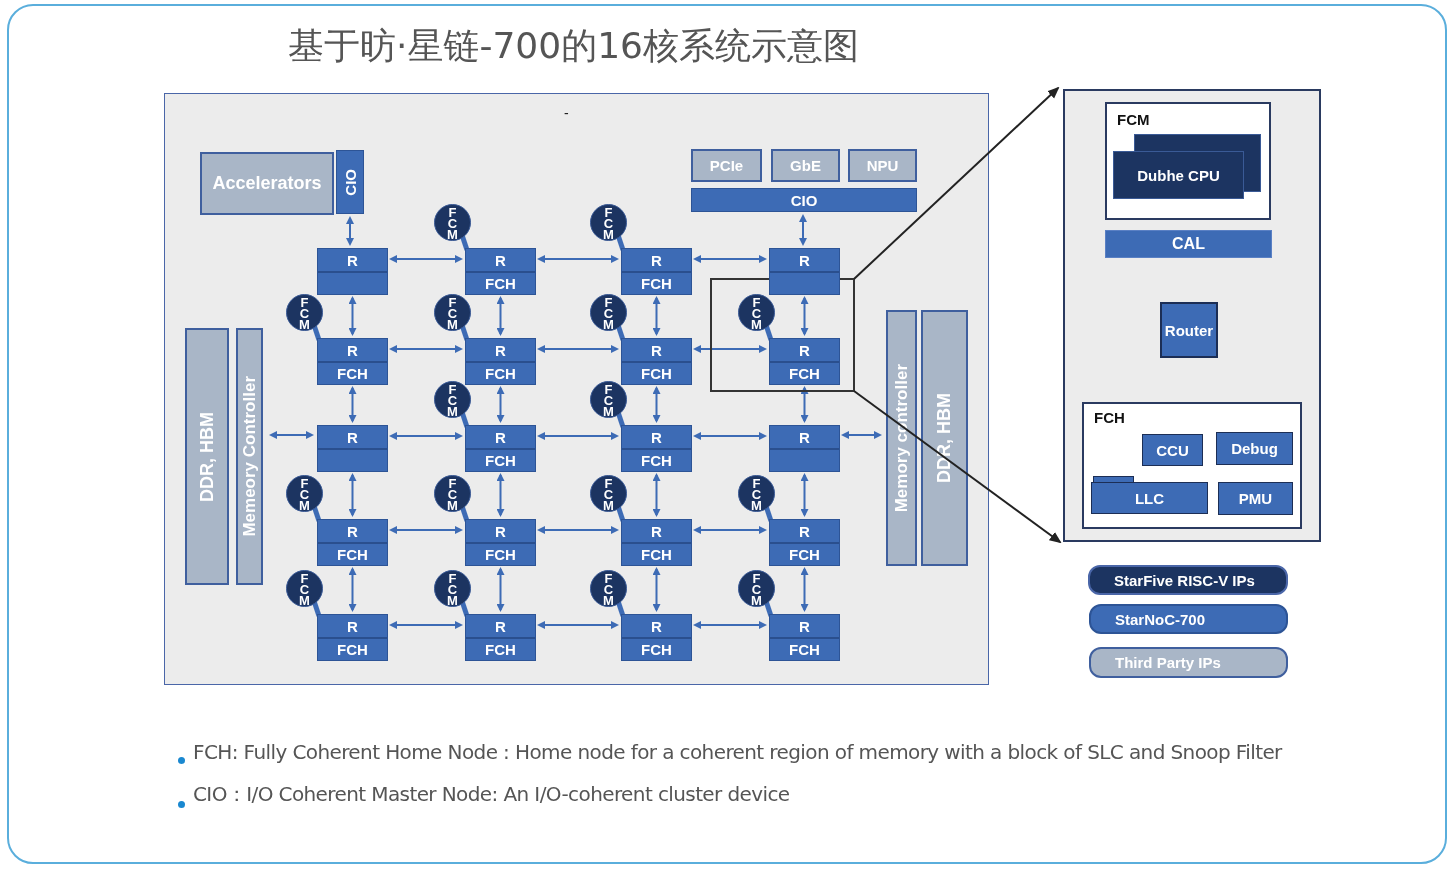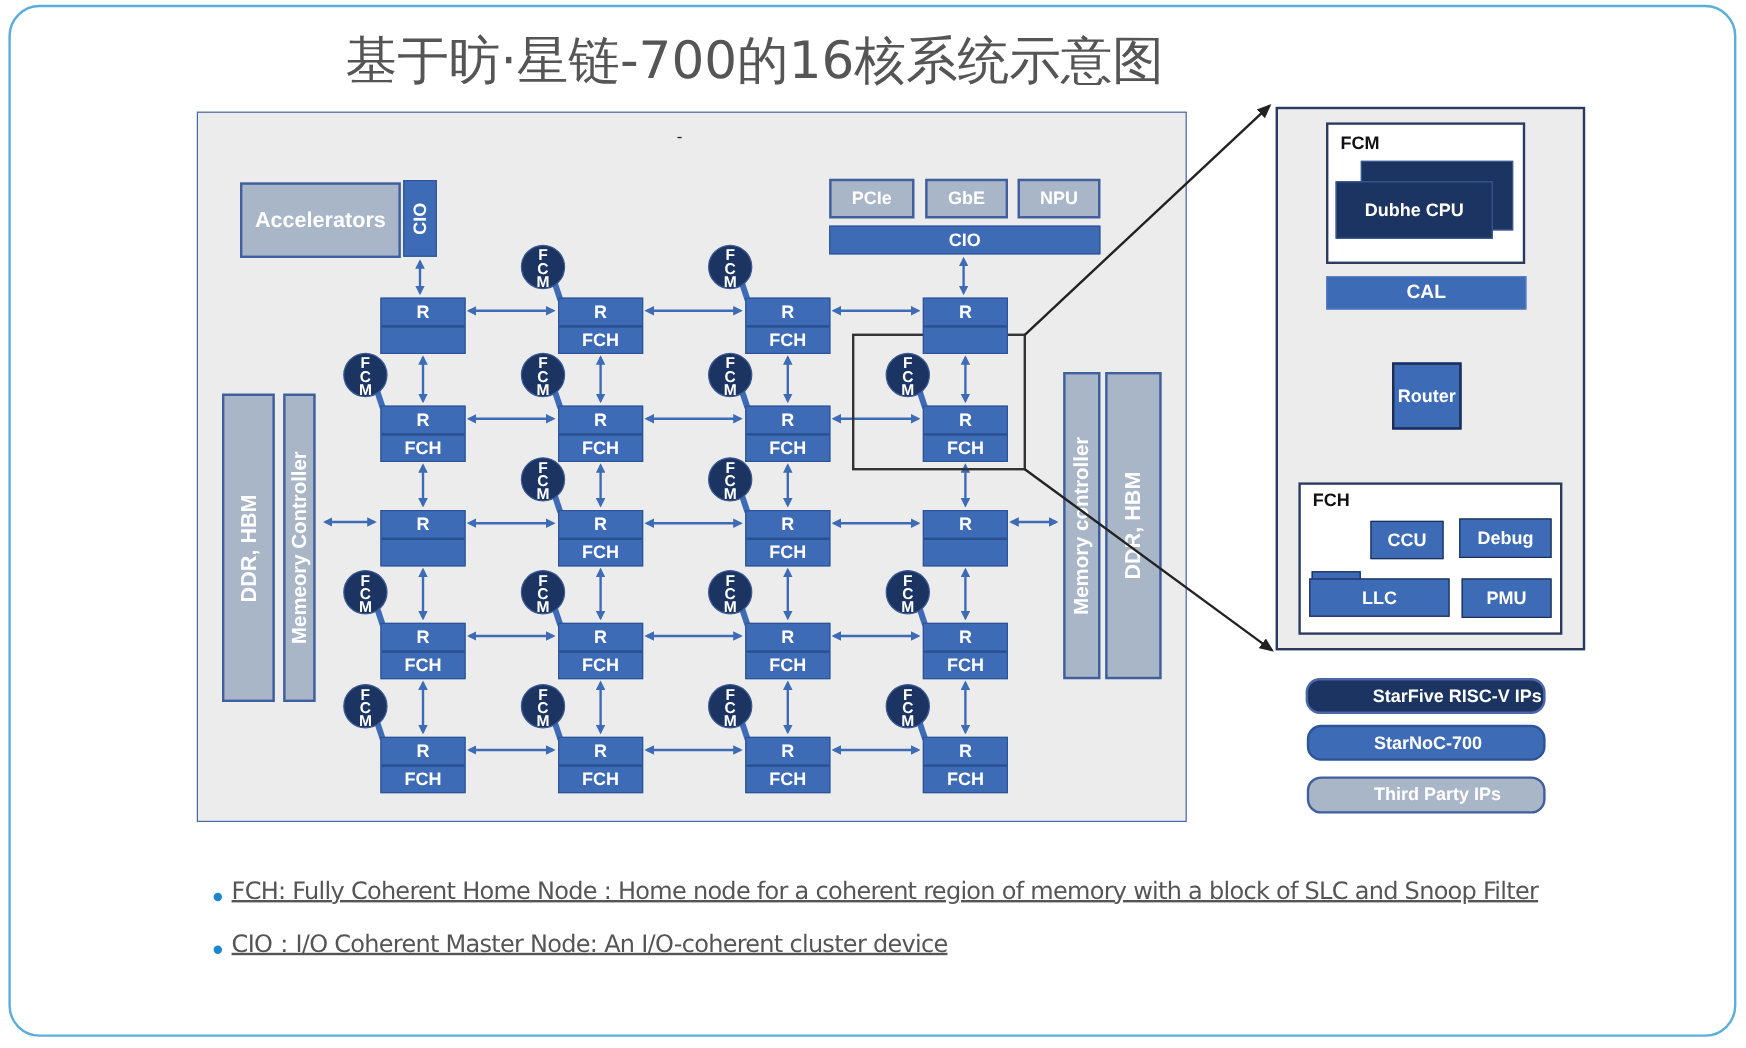--- a/index.html
+++ b/index.html
@@ -1,36 +1,36 @@
 <!DOCTYPE html>
 <html><head>
 <meta charset="utf-8">
 <style>
   html, body { margin:0; padding:0; background:#ffffff; }
   body { width:1455px; height:873px; position:relative; overflow:hidden; font-family:"Liberation Sans", sans-serif; }
   .frame { position:absolute; left:7px; top:4px; width:1440px; height:860px; border:2px solid #5aaedc; border-radius:26px; box-sizing:border-box; }
-  .title { position:absolute; left:288px; top:22px; font-family:"DejaVu Sans", sans-serif; font-size:43px; color:#555555; letter-spacing:0px; white-space:nowrap; }
+  .title { position:absolute; left:288px; top:22px; font-family:"DejaVu Sans", sans-serif; font-size:36px; color:#555555; letter-spacing:0px; white-space:nowrap; }
   .chip { position:absolute; left:164px; top:93px; width:825px; height:592px; background:#ececec; border:1.5px solid #4a66a8; box-sizing:border-box; }
   .dash { position:absolute; left:564px; top:105px; font-size:14px; color:#222; }
   .gray-box { position:absolute; background:#a9b6c7; border:2px solid #3f5f9e; box-sizing:border-box; color:#fff; font-weight:bold; display:flex; align-items:center; justify-content:center; }
   .blue-box { position:absolute; background:#3d6bb5; border:1.5px solid #2d5496; box-sizing:border-box; color:#fff; font-weight:bold; display:flex; align-items:center; justify-content:center; }
   .navy-box { position:absolute; background:#1c3461; border:1.5px solid #3a5a96; box-sizing:border-box; color:#fff; font-weight:bold; display:flex; align-items:center; justify-content:center; }
   .vtext { writing-mode:vertical-rl; transform:rotate(180deg); white-space:nowrap; }
   .node { position:absolute; width:71px; height:47px; box-sizing:border-box; border:1.5px solid #2d5496; background:#3d6bb5; }
   .node .r { height:22px; border-bottom:2px solid #2a4f8e; color:#fff; font-weight:bold; font-size:15px; display:flex; align-items:center; justify-content:center; }
   .node .h { height:21px; color:#fff; font-weight:bold; font-size:15px; display:flex; align-items:center; justify-content:center; }
   .fcm { position:absolute; width:37px; height:37px; border-radius:50%; background:#1c3461; border:1.5px solid #3a5a96; box-sizing:border-box; color:#fff; font-weight:bold; font-size:13px; line-height:11px; text-align:center; display:flex; flex-direction:column; align-items:center; justify-content:center; padding-top:1px; }
   .fcm span { display:block; }
   svg.overlay { position:absolute; left:0; top:0; width:1455px; height:873px; pointer-events:none; }
   .zoom-panel { position:absolute; left:1063px; top:89px; width:258px; height:453px; background:#ececec; border:2px solid #2a3a60; box-sizing:border-box; }
   .white-box { position:absolute; background:#ffffff; border:2px solid #2a3a60; box-sizing:border-box; }
   .lbl-black { position:absolute; font-weight:bold; font-size:15px; color:#111; }
-  .legend { position:absolute; font-size:15px; font-weight:bold; color:#fff; display:flex; align-items:center; box-sizing:border-box; padding-left:54px;border-radius:12px; }
+  .legend { position:absolute; font-size:15px; font-weight:bold; color:#fff; display:flex; align-items:center; box-sizing:border-box; padding-left:24px;border-radius:12px; }
   .notes { position:absolute; left:178px; top:720px; font-family:"DejaVu Sans", sans-serif; font-size:20px; color:#555; letter-spacing:-0.6px; }
-  .note { height:44px; display:flex; align-items:center; white-space:nowrap;text-decoration:underline; }
+  .note { height:44px; display:flex; align-items:flex-end; white-space:nowrap; }
   .bullet { width:7px; height:7px; border-radius:50%; background:#1a88d0; margin-top:11px; margin-right:8px; flex-shrink:0; }
 </style>
 </head>
 <body>
 
 <div class="frame"></div>
 <div class="title">基于昉·星链-700的16核系统示意图</div>
 
 <div class="chip"></div>
 <div class="dash">-</div>

